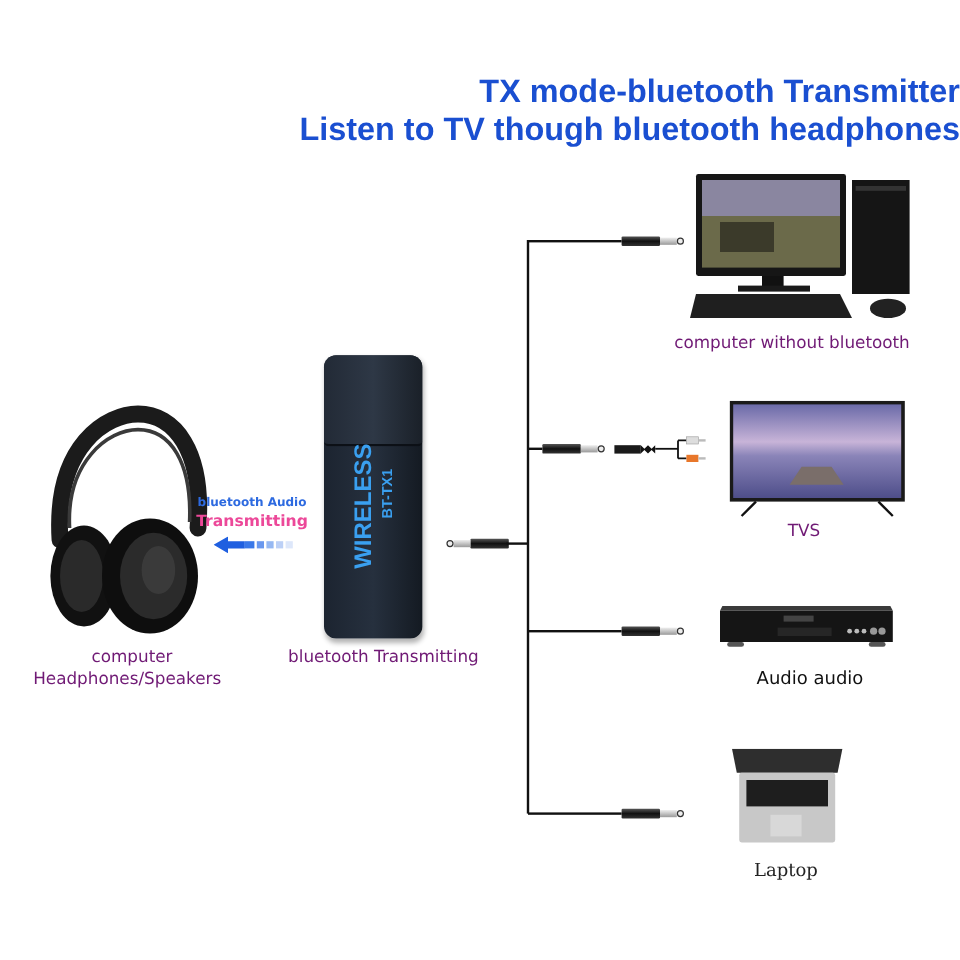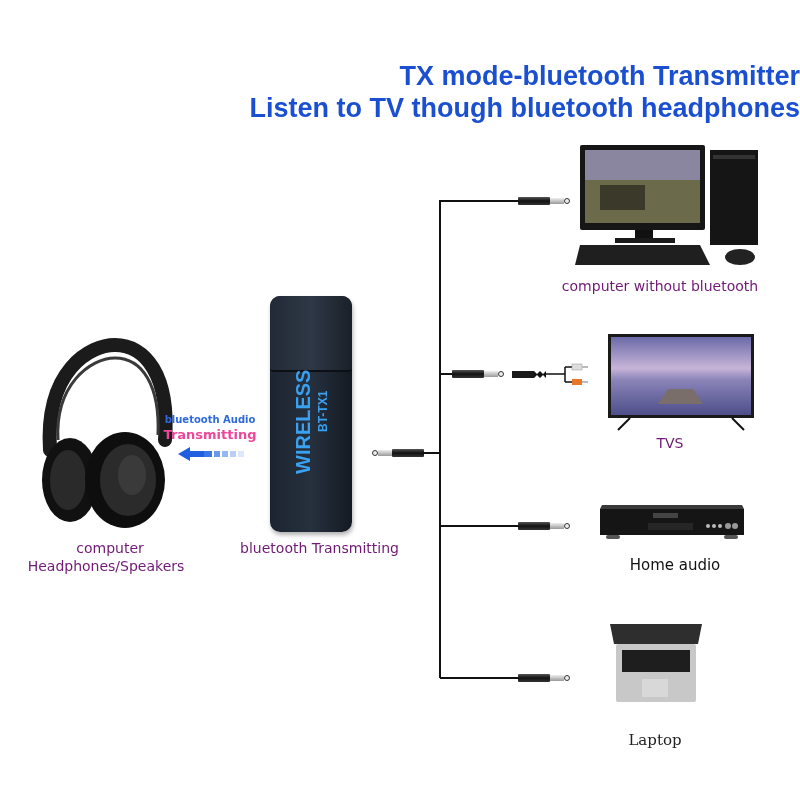--- a/index.html
+++ b/index.html
@@ -149,23 +149,23 @@
     <rect x="50" y="20" width="45" height="7" fill="#262626"></rect>
     <circle cx="110" cy="23" r="2" fill="#bbb"></circle>
       <circle cx="116" cy="23" r="2" fill="#bbb"></circle>
       <circle cx="122" cy="23" r="2" fill="#bbb"></circle>
     <circle cx="130" cy="23" r="3" fill="#999"></circle>
       <circle cx="137" cy="23" r="3" fill="#999"></circle>
     <rect x="8" y="32" width="14" height="4" rx="2" fill="#555"></rect>
     <rect x="126" y="32" width="14" height="4" rx="2" fill="#555"></rect>
   </svg>
 </div>
-<div class="abs" style="left:600px;top:556px;width:150px;text-align:center;font-size:15px;color:#111;">Home audio</div>
+<div class="abs" style="left:600px;top:556px;width:150px;text-align:center;font-size:15px;color:#111;">Audio audio</div>
 
 <div class="abs" style="left:608px;top:624px;width:96px;height:80px;">
   <svg width="96" height="80" viewBox="0 0 96 80">
     <polygon points="2,0 94,0 90,20 6,20" fill="#2e2e2e"></polygon>
     <rect x="8" y="20" width="80" height="58" rx="2" fill="#c8c8c8"></rect>
     <rect x="14" y="26" width="68" height="22" fill="#1e1e1e"></rect>
     <rect x="34" y="55" width="26" height="18" fill="#d8d8d8"></rect>
   </svg>
 </div>
-<div class="abs" style="left:600px;top:716px;width:110px;text-align:center;font-family:'DejaVu Serif',serif;font-size:15px;color:#222;margin-top:15px;">Laptop</div>
+<div class="abs" style="left:600px;top:716px;width:110px;text-align:center;font-family:'DejaVu Serif',serif;font-size:15px;color:#222;">Laptop</div>
 
 </body></html>

